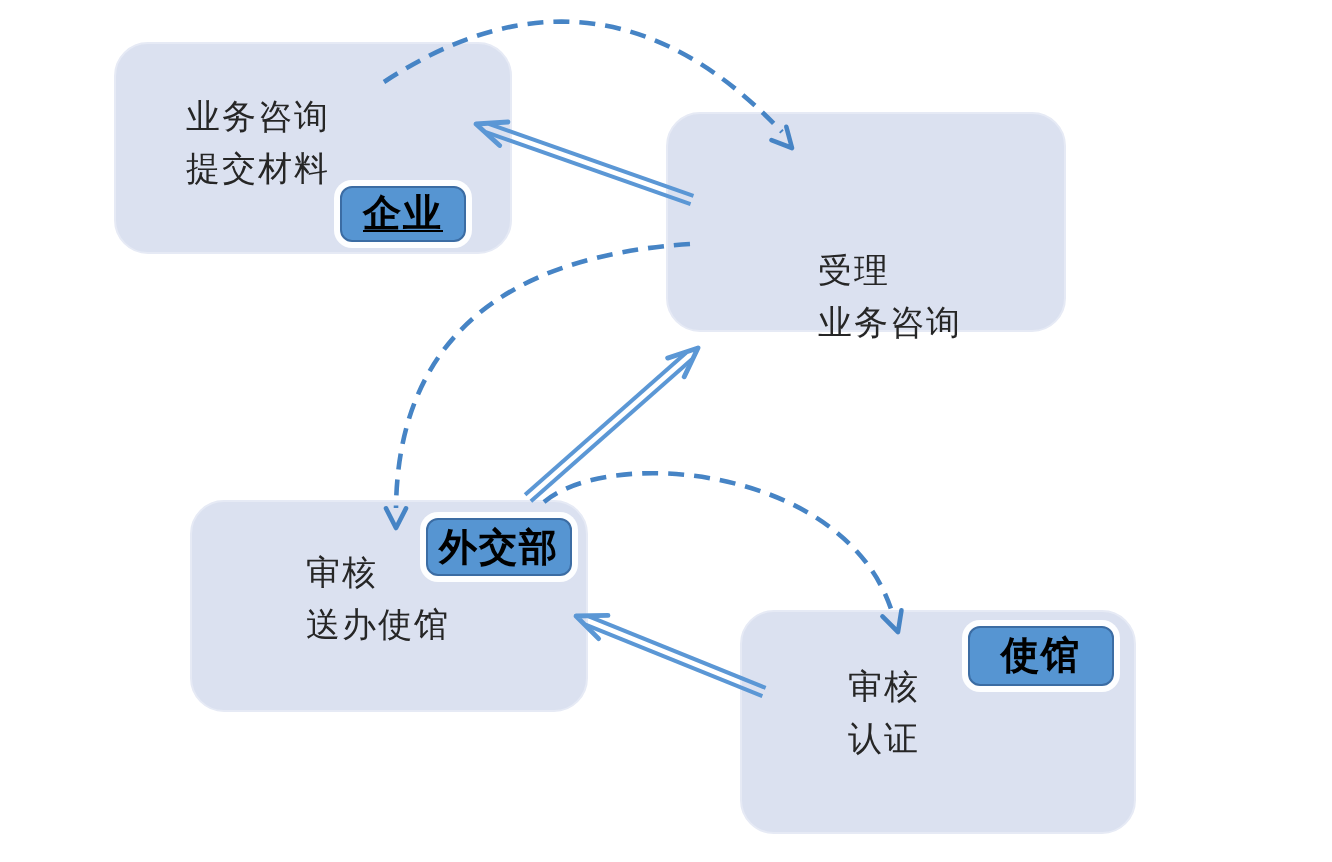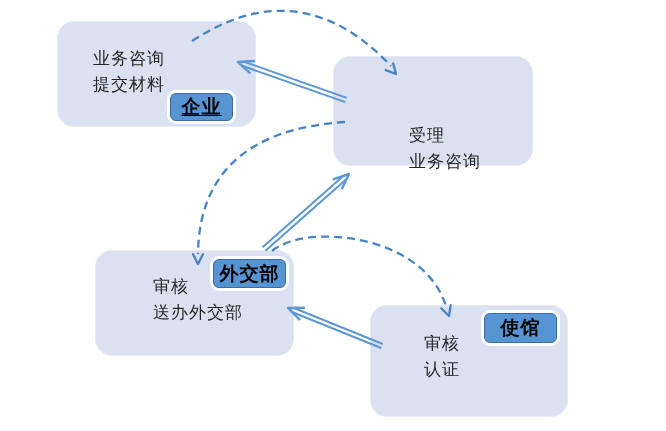--- a/index.html
+++ b/index.html
@@ -70,21 +70,21 @@
   <div class="node-text" id="text-enterprise">
     <div>业务咨询</div>
     <div>提交材料</div>
   </div>
   <div class="node-text" id="text-ccpit">
     <div>受理</div>
     <div>业务咨询</div>
   </div>
   <div class="node-text" id="text-mofa">
     <div>审核</div>
-    <div>送办外交部</div>
+    <div>送办使馆</div>
   </div>
   <div class="node-text" id="text-embassy">
     <div>审核</div>
     <div>认证</div>
   </div>
 
   <div class="badge u" id="badge-enterprise">企业</div>
   <div class="badge" id="badge-mofa">外交部</div>
   <div class="badge" id="badge-embassy">使馆</div>
 

